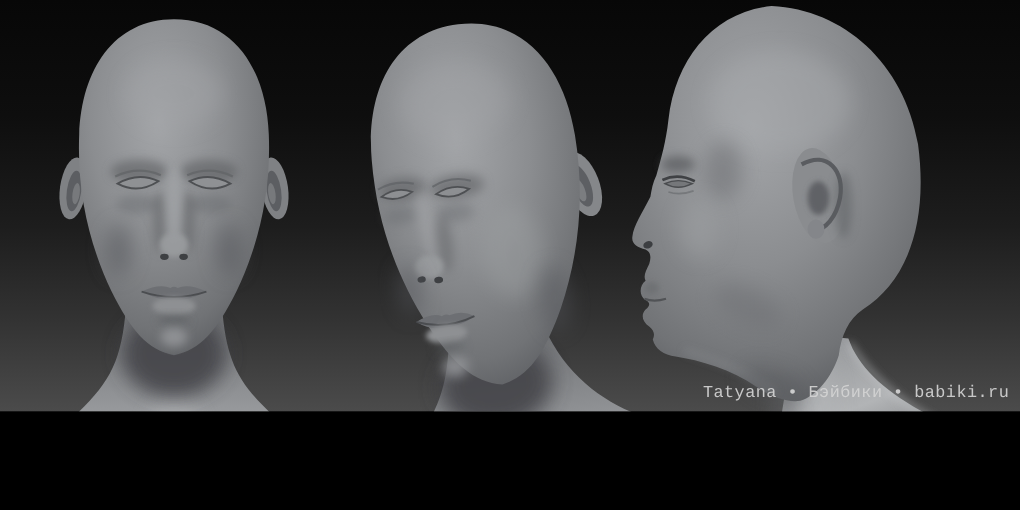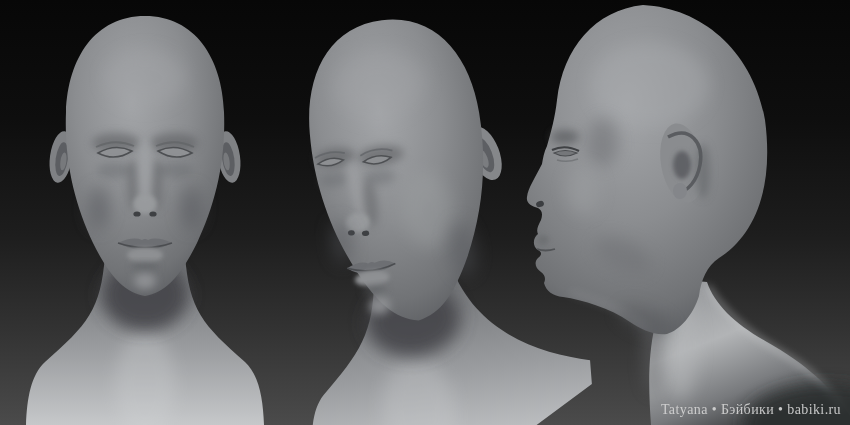--- a/index.html
+++ b/index.html
@@ -1,26 +1,26 @@
 <!DOCTYPE html>
 <html style="--bg-top: #070707; --bg-bottom: #4b4b4b; --watermark: #d4d4d4; --sculpt-base: #8b8d90; --sculpt-highlight: #a6a8ab; --sculpt-shadow: #54565a; --neck-bright: #c6c8ca;"><head>
 <meta charset="utf-8">
 <style>
   html,body{margin:0;padding:0;background:#000;}
   .canvas{
     position:relative;
-    width:850px;height:425px;
+    width:850px;height:343px;
     overflow:hidden;
     background:linear-gradient(180deg,
       var(--bg-top,#070707) 0%,
       #0e0e0e 28%,
       #1d1d1d 55%,
       #333333 78%,
       var(--bg-bottom,#4b4b4b) 100%);
-    font-family:Liberation Serif, serif;
+    font-family:Liberation Mono, monospace;
   }
   .scene-svg{position:absolute;left:0;top:0;}
   .watermark{
     position:absolute;
     right:9px;bottom:7px;
     font-size:14px;
     letter-spacing:.4px;
     color:var(--watermark,#d4d4d4);
     opacity:.92;
     white-space:nowrap;

